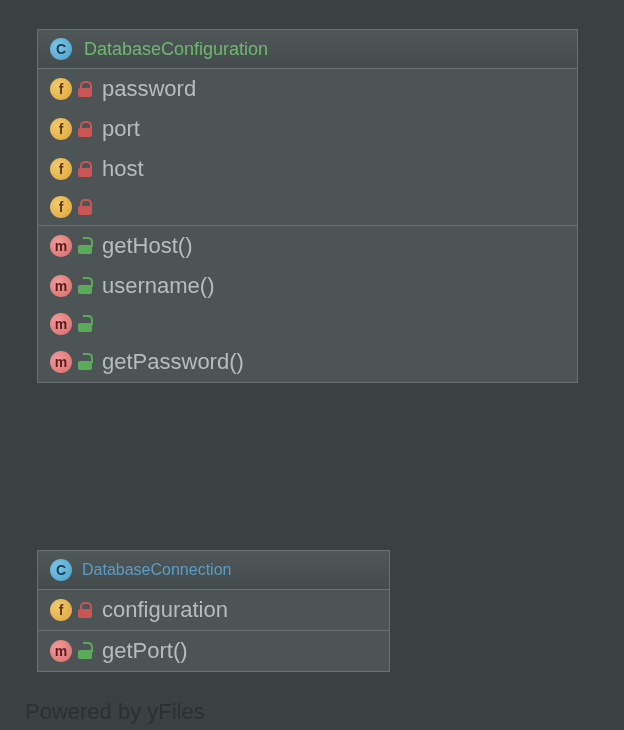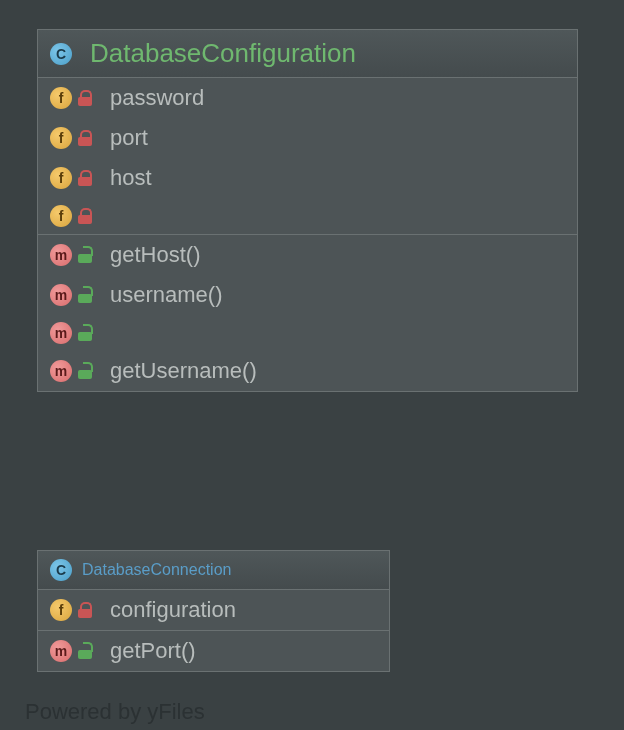--- a/index.html
+++ b/index.html
@@ -21,43 +21,43 @@
     }
     .class-header {
       background: linear-gradient(to bottom, #4f5759, #444b4d);
       padding: 8px 12px;
       display: flex;
       align-items: center;
       border-bottom: 1px solid #6a7172;
     }
     .class-name.green {
       color: #6fb86f;
-      font-size: 26px;
-      margin-left: 18px;
+      font-size: 18px;
+      margin-left: 12px;
     }
     .class-name.blue {
       color: #5a9dc8;
       font-size: 16px;
       margin-left: 10px;
     }
     .section {
       border-bottom: 1px solid #6a7172;
     }
     .section:last-child {
       border-bottom: none;
     }
     .member-row {
       display: flex;
       align-items: center;
       padding: 7px 12px;
     }
     .member-name {
       color: #b8bdbc;
       font-size: 22px;
-      margin-left: 18px;
+      margin-left: 10px;
     }
     .icon-circle {
       width: 22px;
       height: 22px;
       border-radius: 50%;
       display: inline-flex;
       align-items: center;
       justify-content: center;
       font-size: 14px;
       font-weight: bold;
@@ -173,21 +173,21 @@
           <span class="lock-icon green"></span>
           <span class="member-name">username()</span>
         </div>
         <div class="member-row">
           <span class="icon-circle icon-method">m</span>
           <span class="lock-icon green"></span>
         </div>
         <div class="member-row">
           <span class="icon-circle icon-method">m</span>
           <span class="lock-icon green"></span>
-          <span class="member-name">getUsername()</span>
+          <span class="member-name">getPassword()</span>
         </div>
       </div>
     </div>
     <div class="class-box" style="left: 37px; top: 550px; width: 353px;">
       <div class="class-header">
         <span class="icon-circle icon-class">C</span>
         <span class="class-name blue">DatabaseConnection</span>
       </div>
       <div class="section">
         <div class="member-row">

